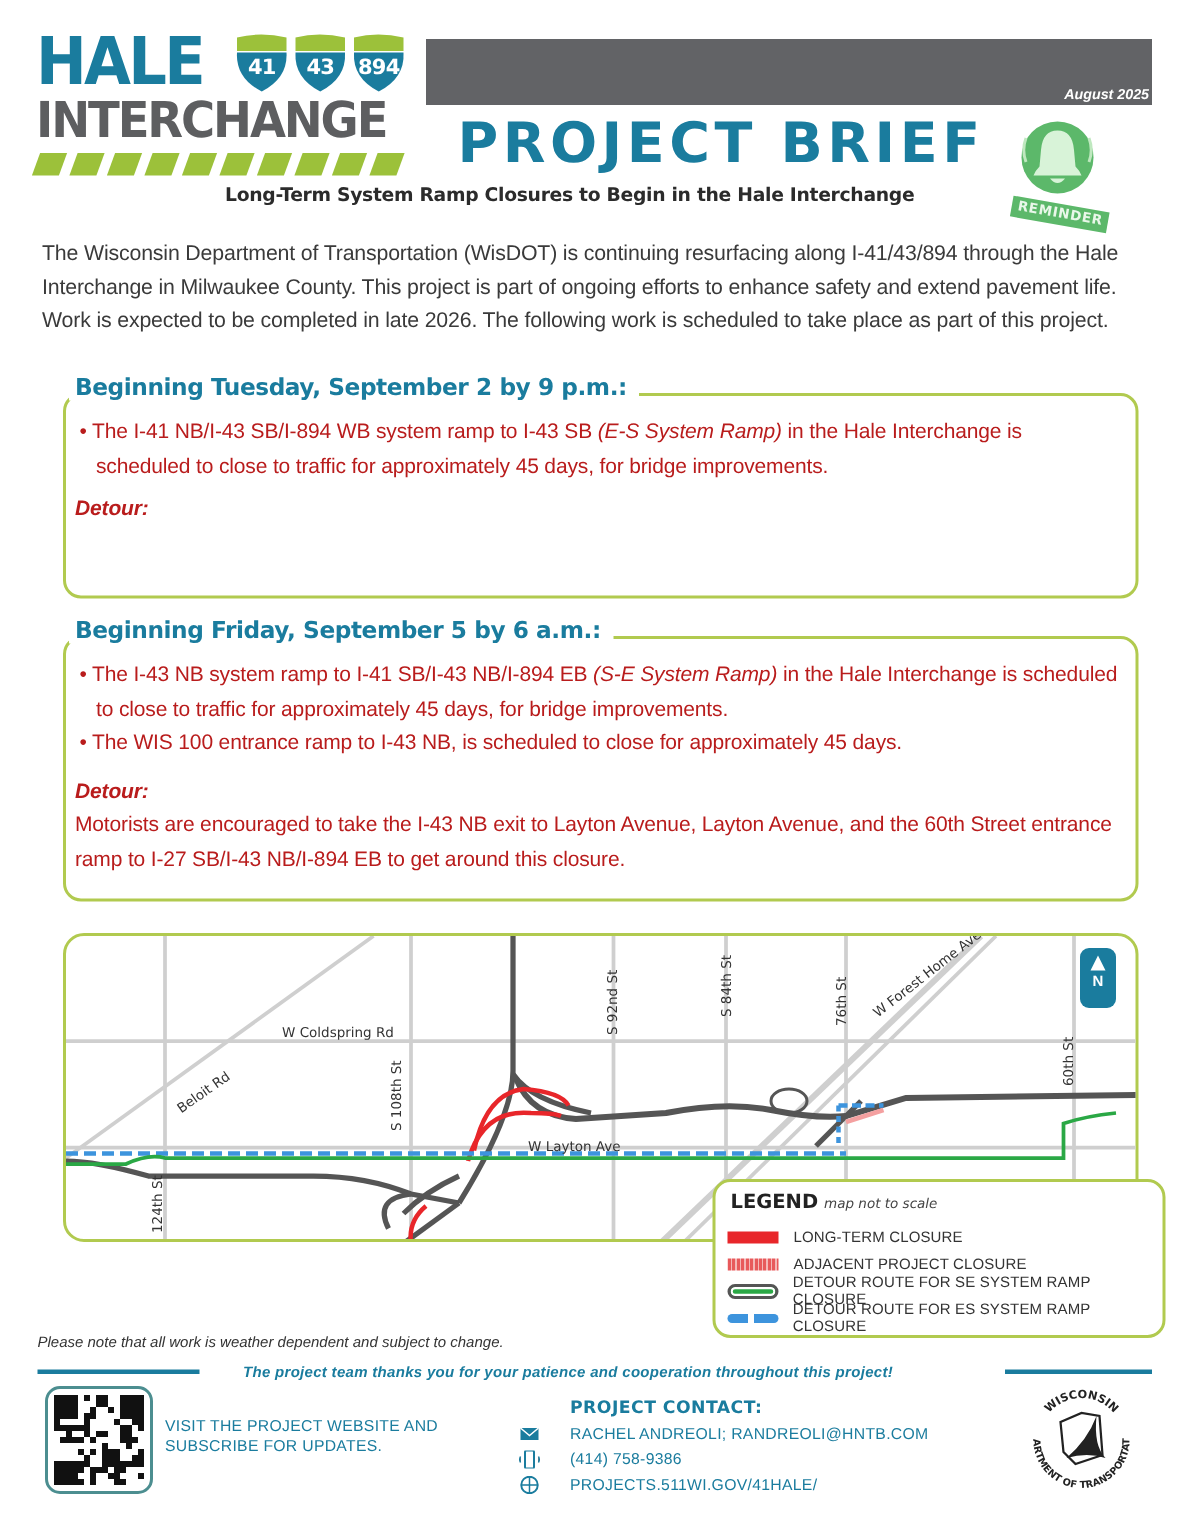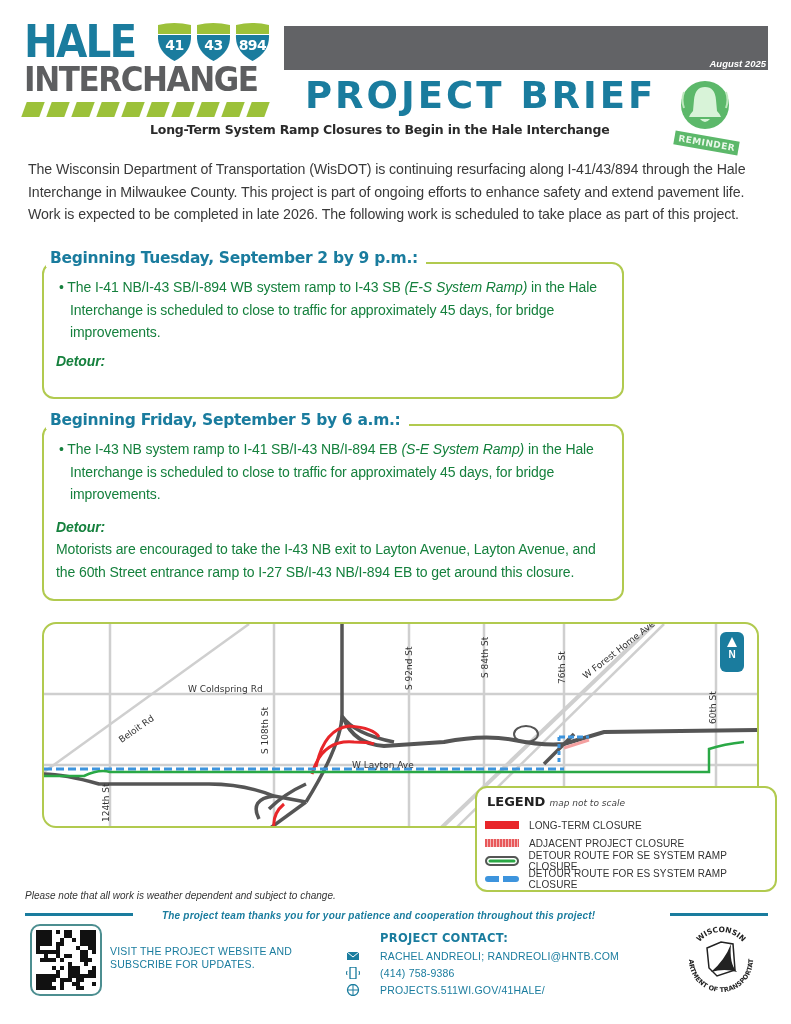--- a/index.html
+++ b/index.html
@@ -25,23 +25,23 @@
   .subtitle { position: absolute; left: 150px; top: 122px; font-family: "DejaVu Sans", sans-serif; font-weight: bold; font-size: 12.5px; color: #2b2b2b; letter-spacing: -0.2px; }
 
   .reminder { position: absolute; left: 672px; top: 74px; width: 66px; height: 88px; }
   .reminder .bell { position: absolute; left: 6px; top: 4px; width: 54px; height: 54px; }
   .reminder .tag { position: absolute; left: 2px; top: 62px; background: #5cb86a; color: #e9f7e9; font-weight: bold; font-size: 9px; padding: 2px 4px; letter-spacing: 0.5px; transform: rotate(10deg); font-family: "DejaVu Sans", sans-serif; }
 
   
   .intro { position: absolute; left: 28px; top: 158px; width: 740px; font-size: 14.2px; line-height: 22.5px; color: #3a3a3a; letter-spacing: -0.1px; }
 
   
-  .section { position: absolute; left: 42px; width: 582px; border: 2px solid #b1ca4f; border-radius: 12px; }
+  .section { position: absolute; left: 42px; width: 717px; border: 2px solid #b1ca4f; border-radius: 12px; }
   .section-head { position: absolute; left: 2px; top: -15px; background: #fff; padding: 0 8px 0 4px; font-family: "DejaVu Sans", sans-serif; font-weight: bold; font-size: 15.5px; color: #1a7c9e; letter-spacing: -0.3px; white-space: nowrap; }
-  .section-body { padding: 12px 10px 10px 12px; font-size: 14px; line-height: 22.5px; color: #15803d; letter-spacing: -0.1px; }
+  .section-body { padding: 12px 10px 10px 6px; font-size: 14px; line-height: 22.5px; color: #b91c1c; letter-spacing: -0.1px; }
   .bullet { padding-left: 14px; text-indent: -11px; }
   .bullet::before { content: "• "; }
   .detour-label { font-weight: bold; font-style: italic; margin-top: 6px; }
   .sec1 { top: 262px; height: 137px; }
   .sec2 { top: 424px; height: 177px; }
 
   
   .map { position: absolute; left: 42px; top: 622px; width: 717px; height: 206px; border: 2px solid #b1ca4f; border-radius: 14px; overflow: hidden; background: #fff; }
   .map svg { position: absolute; left: 0; top: 0; }
   .map-label { position: absolute; font-size: 9px; color: #333; font-family: "DejaVu Sans", sans-serif; white-space: nowrap; }
@@ -146,20 +146,21 @@
   <div class="section-body">
     <div class="bullet"><span>The I-41 NB/I-43 SB/I-894 WB system ramp to I-43 SB </span><i>(E-S System Ramp)</i><span> in the Hale Interchange is scheduled to close to traffic for approximately 45 days, for bridge improvements.</span></div>
     <div class="detour-label">Detour:</div>
   </div>
 </div>
 
 <div class="section sec2">
   <div class="section-head">Beginning Friday, September 5 by 6 a.m.:</div>
   <div class="section-body">
     <div class="bullet"><span>The I-43 NB system ramp to I-41 SB/I-43 NB/I-894 EB </span><i>(S-E System Ramp)</i><span> in the Hale Interchange is scheduled to close to traffic for approximately 45 days, for bridge improvements.</span></div>
+    <div class="bullet"><span>The WIS 100 entrance ramp to I-43 NB, is scheduled to close for approximately 45 days.</span></div>
     <div class="detour-label" style="margin-top:10px">Detour:</div>
     <div>Motorists are encouraged to take the I-43 NB exit to Layton Avenue, Layton Avenue, and the 60th Street entrance ramp to I-27 SB/I-43 NB/I-894 EB to get around this closure.</div>
   </div>
 </div>
 
 <div class="map">
   <svg width="717" height="206" viewBox="0 0 717 206">
 
     <g stroke="#cfcfcf" stroke-width="2.5" fill="none">
       <line x1="0" y1="70" x2="717" y2="70"></line>

